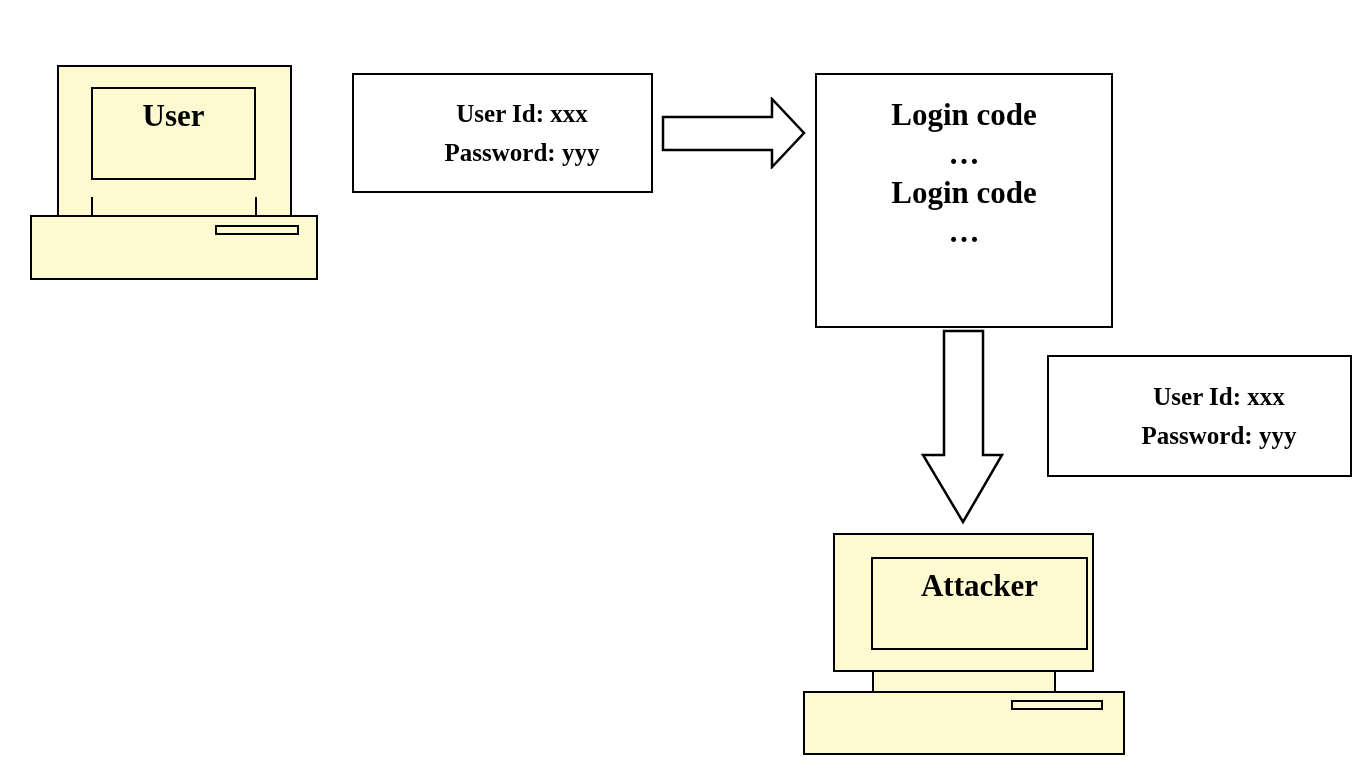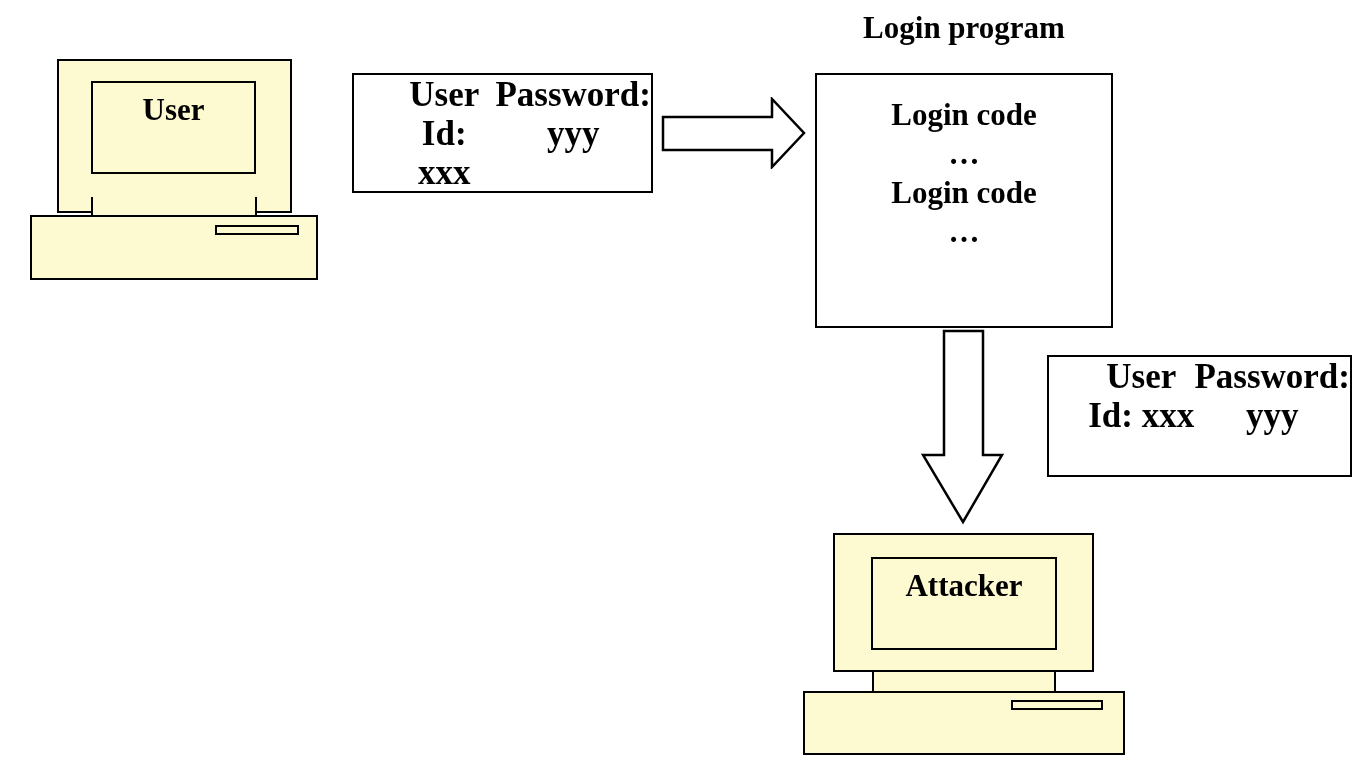--- a/index.html
+++ b/index.html
@@ -55,23 +55,24 @@
     background: var(--computer-fill);
     border: 2px solid var(--outline);
   }
 
   
   .textbox {
     position: absolute;
     background: var(--box-fill);
     border: 2px solid var(--outline);
     display: flex;
+    flex-direction: column;
     justify-content: center;
     text-align: center;
-    font-size: 35px;
+    font-size: 25px;
     line-height: 39px;
     padding-left: 39px;
   }
   .codebox {
     position: absolute;
     background: var(--box-fill);
     border: 2px solid var(--outline);
     text-align: center;
     font-size: 31px;
     line-height: 39px;
@@ -90,61 +91,60 @@
     stroke-width: 2.5;
     stroke-linejoin: miter;
   }
 </style>
 </head>
 <body>
 
 <div class="stage">
 
   <div>
-    <div class="monitor" style="left:57px; top:59px; width:235px; height:154px;">
+    <div class="monitor" style="left:57px; top:65px; width:235px; height:154px;">
       <div class="screen" style="left:32px; top:20px; width:165px; height:93px;">
         <span class="label">User</span>
       </div>
     </div>
     <div class="neck" style="left:91px; top:197px; width:166px; height:18px;"></div>
     <div class="base" style="left:30px; top:215px; width:288px; height:65px;">
       <div class="slot" style="left:183px; top:8px; width:84px; height:10px;"></div>
     </div>
   </div>
 
   <div class="textbox" style="left:352px; top:73px; width:301px; height:120px;">
     <span>User Id: xxx</span>
     <span>Password: yyy</span>
   </div>
 
   <svg class="arrow-svg" style="left:661px; top:97px;" width="146" height="72" viewBox="-2 -2 146 72">
     <polygon points="0,18 109,18 109,0 141,34 109,68 109,51 0,51"></polygon>
   </svg>
 
-  <div class="diagram-title" style="left:815px; top:8px; width:298px;">Login program</div>
 
   <div class="codebox" style="left:815px; top:73px; width:298px; height:255px;">
     <div>Login code</div>
     <div>…</div>
     <div>Login code</div>
     <div>…</div>
   </div>
 
   <svg class="arrow-svg" style="left:921px; top:329px;" width="83" height="196" viewBox="-2 -2 83 196">
     <polygon points="21,0 60,0 60,124 79,124 40,191 0,124 21,124"></polygon>
   </svg>
 
   <div class="textbox" style="left:1047px; top:355px; width:305px; height:122px;">
     <span>User Id: xxx</span>
     <span>Password: yyy</span>
   </div>
 
   <div>
     <div class="monitor" style="left:833px; top:533px; width:261px; height:139px;">
-      <div class="screen" style="left:36px; top:22px; width:186px; height:93px;">
+      <div class="screen" style="left:36px; top:22px; width:217px; height:93px;">
         <span class="label">Attacker</span>
       </div>
     </div>
     <div class="neck" style="left:872px; top:672px; width:184px; height:19px;"></div>
     <div class="base" style="left:803px; top:691px; width:322px; height:64px;">
       <div class="slot" style="left:206px; top:7px; width:92px; height:10px;"></div>
     </div>
   </div>
 
 </div>

